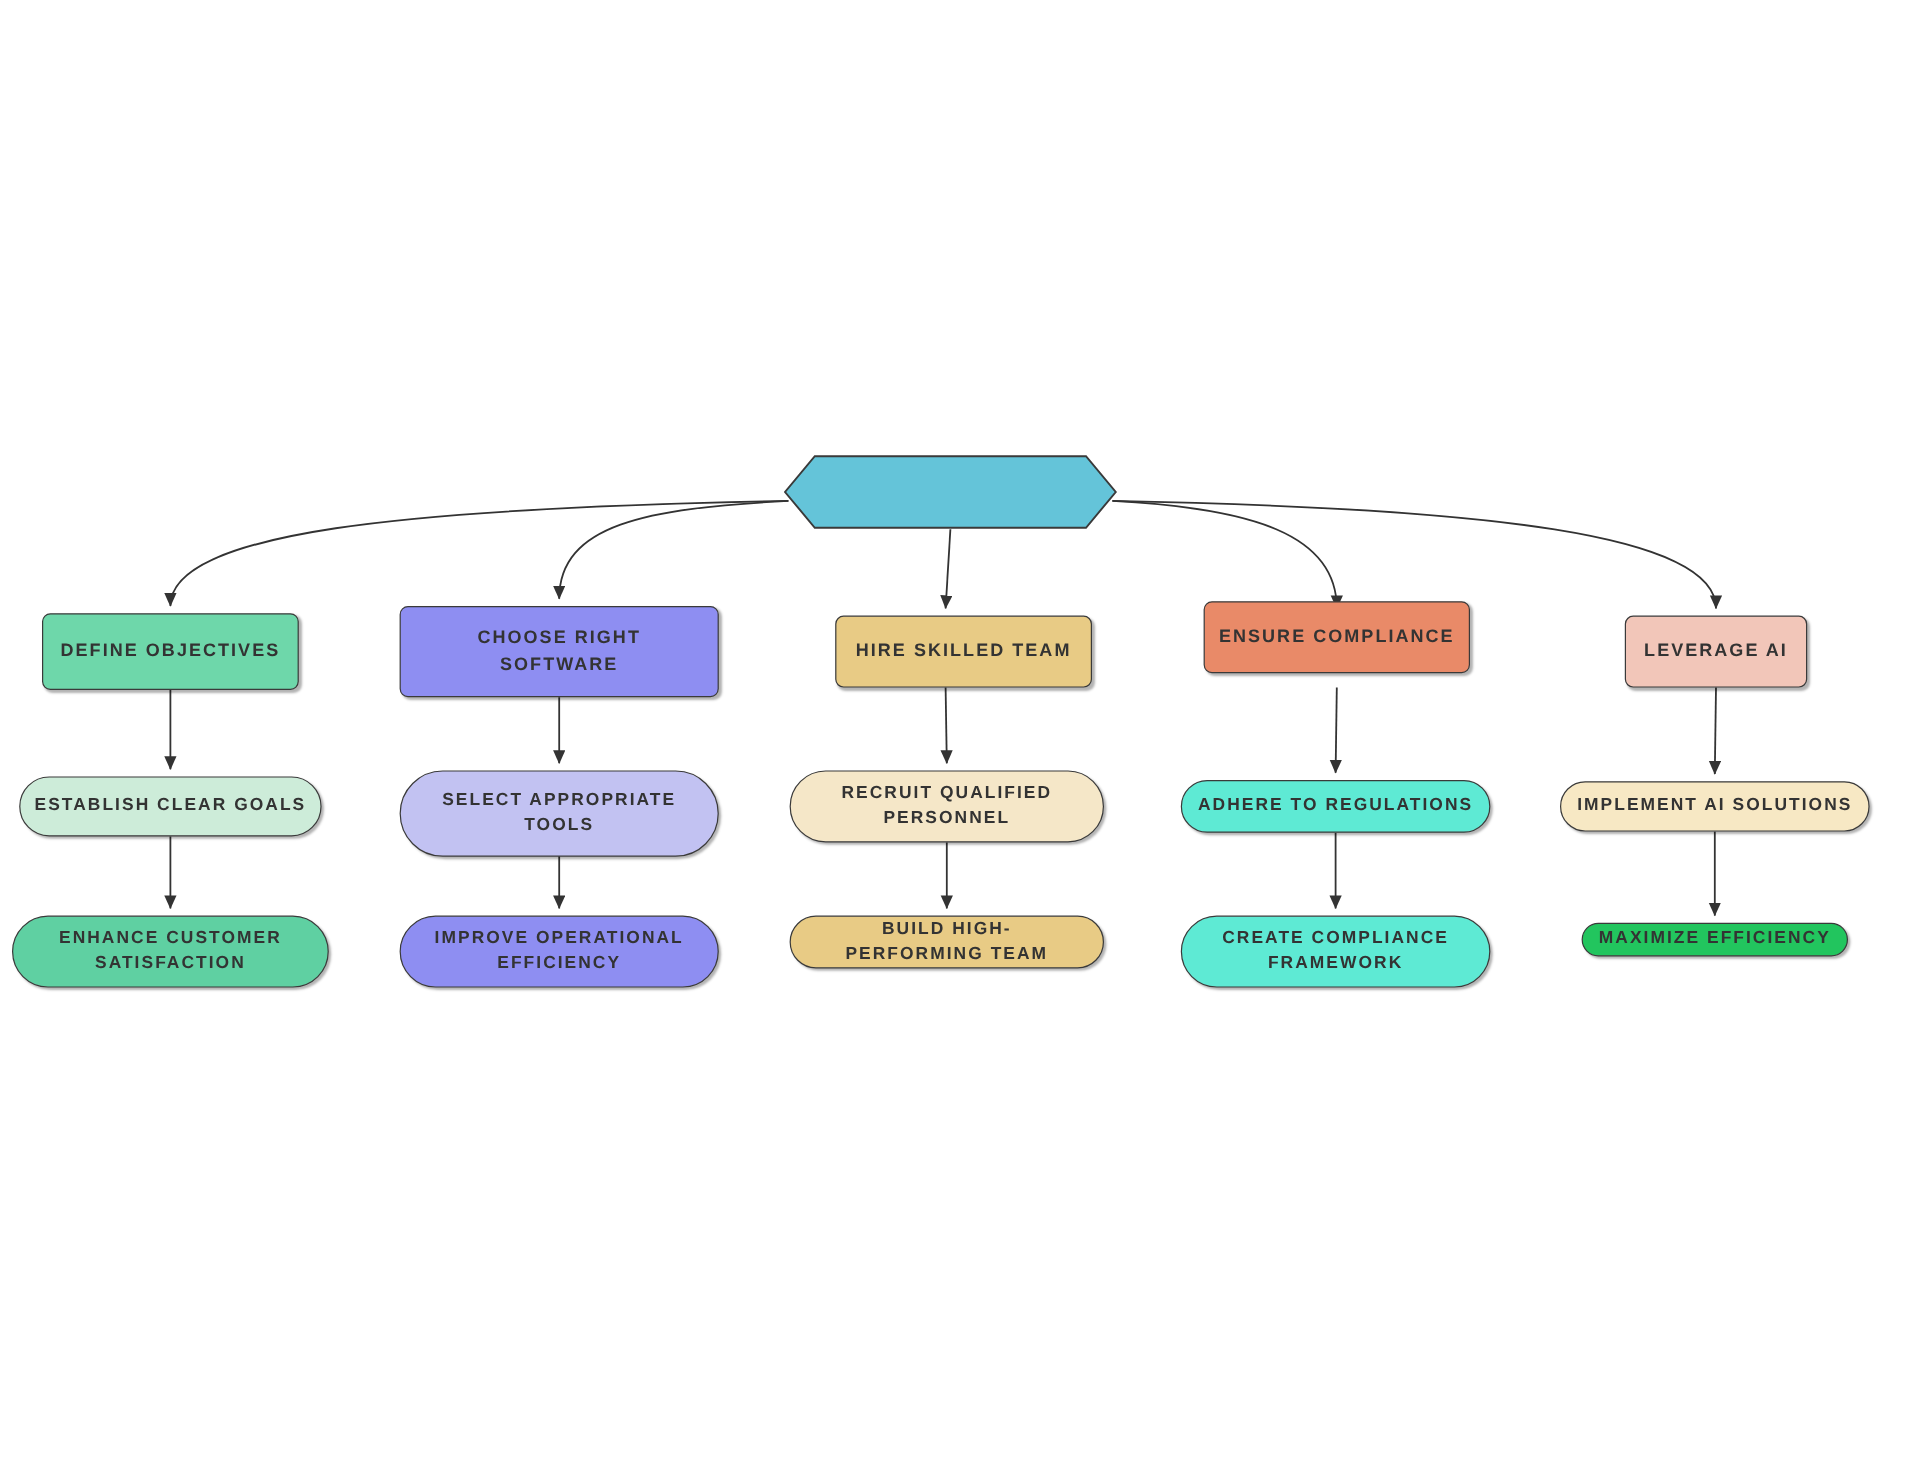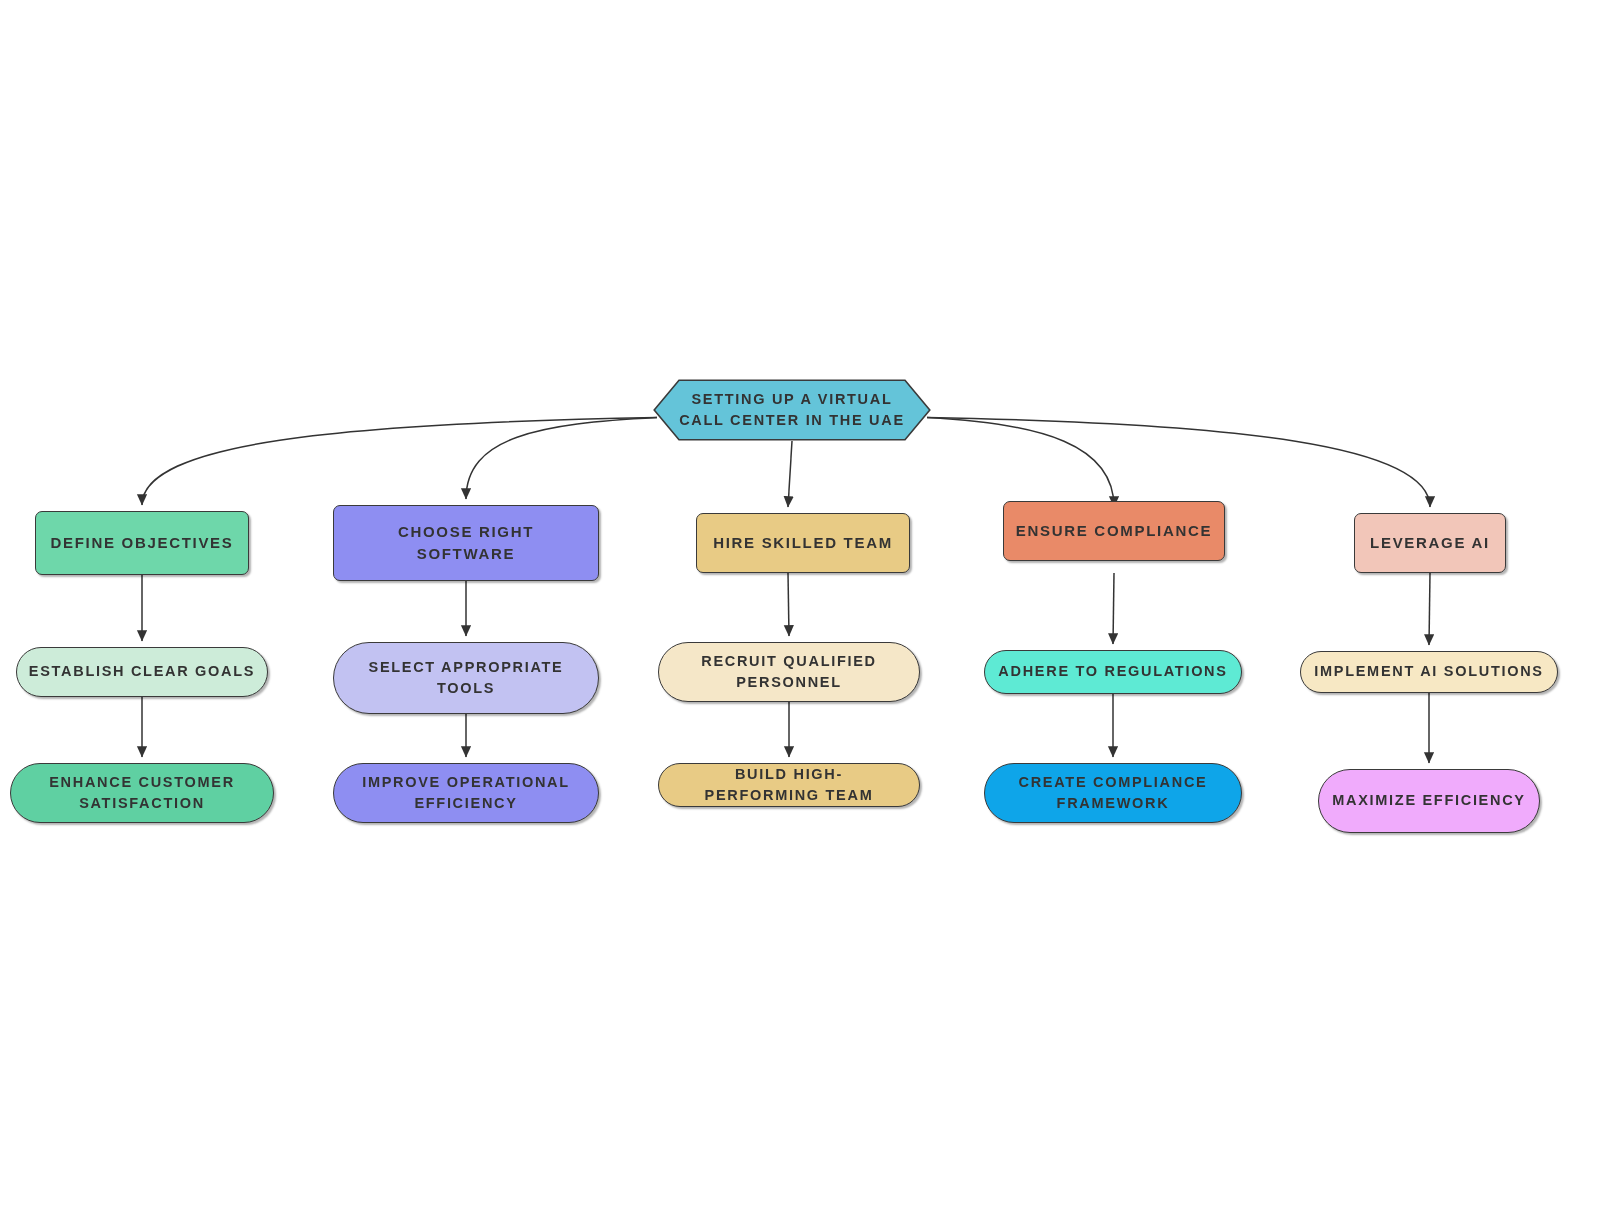--- a/index.html
+++ b/index.html
@@ -98,22 +98,20 @@
         <path d="M 1113,694 L 1113,757" fill="none" stroke="#333333" stroke-width="1.5" marker-end="url(#arrowhead)"></path>
         <path d="M 1430,573 L 1429,645" fill="none" stroke="#333333" stroke-width="1.5" marker-end="url(#arrowhead)"></path>
         <path d="M 1429,693 L 1429,763" fill="none" stroke="#333333" stroke-width="1.5" marker-end="url(#arrowhead)"></path>
       </g>
   </svg>
   <div id="nodes-layer">
       <div class="node hex" style="left: 653px; top: 379px; width: 278px; height: 62px;">
         <svg class="hex-shape" viewBox="0 0 278 62" preserveAspectRatio="none">
           <path d="M 26,1.2 L 252,1.2 L 276.8,31 L 252,60.8 L 26,60.8 L 1.2,31 Z" fill="#64c4d9" stroke="#3a3a3a" stroke-width="1.6"></path>
         </svg>
-        <span class="hex-text fs-14">Setting up a Virtual
-Call Center in the UAE</span>
       </div>
       <div class="node rect" style="left: 35px; top: 511px; width: 214px; height: 64px; background: rgb(110, 215, 170);">
         <span class="label fs-15">Define Objectives</span>
       </div>
       <div class="node stadium" style="left: 16px; top: 647px; width: 252px; height: 50px; background: rgb(205, 236, 217); justify-content: center;">
         <span class="label fs-14">Establish Clear Goals</span>
       </div>
       <div class="node stadium" style="left: 10px; top: 763px; width: 264px; height: 60px; background: rgb(95, 208, 162);">
         <span class="label fs-14">Enhance Customer
 Satisfaction</span>
@@ -140,27 +138,27 @@
       <div class="node stadium" style="left: 658px; top: 763px; width: 262px; height: 44px; background: rgb(232, 203, 133);">
         <span class="label fs-14">Build High-
 Performing Team</span>
       </div>
       <div class="node rect" style="left: 1003px; top: 501px; width: 222px; height: 60px; background: rgb(233, 138, 104);">
         <span class="label fs-15">Ensure Compliance</span>
       </div>
       <div class="node stadium" style="left: 984px; top: 650px; width: 258px; height: 44px; background: #5eead4;">
         <span class="label fs-14">Adhere To Regulations</span>
       </div>
-      <div class="node stadium" style="left: 984px; top: 763px; width: 258px; height: 60px; background: #0ea5e9;">
+      <div class="node stadium" style="left: 984px; top: 763px; width: 258px; height: 60px; background: #5eead4;">
         <span class="label fs-14">Create Compliance
 Framework</span>
       </div>
       <div class="node rect" style="left: 1354px; top: 513px; width: 152px; height: 60px; background: rgb(242, 198, 185);">
         <span class="label fs-15">Leverage AI</span>
       </div>
       <div class="node stadium" style="left: 1300px; top: 651px; width: 258px; height: 42px; background: rgb(247, 232, 196);">
         <span class="label fs-14">Implement AI Solutions</span>
       </div>
-      <div class="node stadium" style="left: 1318px; top: 769px; width: 222px; height: 64px; background: #f0abfc;">
+      <div class="node stadium" style="left: 1318px; top: 769px; width: 222px; height: 28px; background: #22c55e;">
         <span class="label fs-14">Maximize Efficiency</span>
       </div>
     </div>
 </div>
 
 </body></html>

